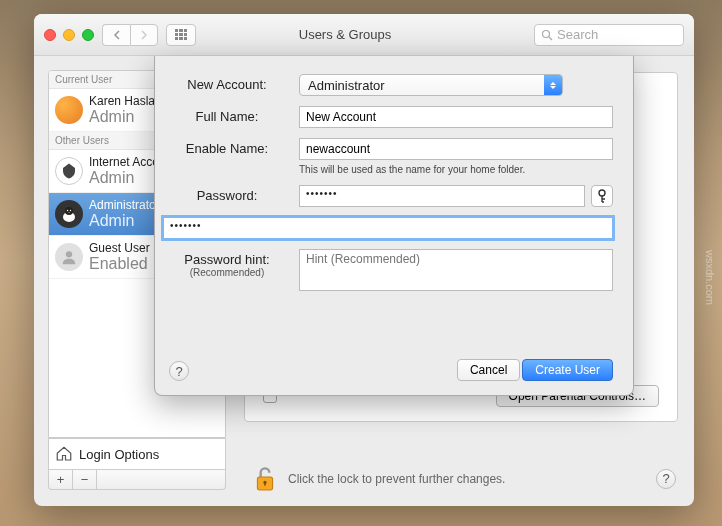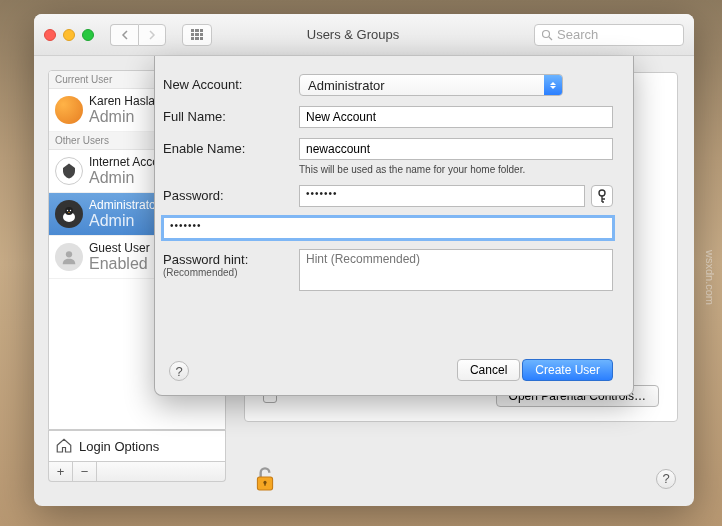--- a/index.html
+++ b/index.html
@@ -33,21 +33,20 @@
       box-shadow: 0 10px 40px rgba(0,0,0,0.35);
       overflow: hidden;
     }
     .titlebar {
       height: 42px;
       background: linear-gradient(#f6f6f6, #e4e4e4);
       border-bottom: 1px solid #d0d0d0;
       display: flex;
       align-items: center;
       padding: 0 10px;
-      gap: 8px;
     }
     .traffic { display: flex; gap: 7px; align-items: center; }
     .dot { width: 12px; height: 12px; border-radius: 50%; }
     .dot.red { background: #ff5f57; border: 1px solid #e24a40; }
     .dot.yellow { background: #ffbd2e; border: 1px solid #e1a123; }
     .dot.green { background: #28c840; border: 1px solid #1fa633; }
     .nav-group { display: flex; margin-left: 8px; }
     .nav-btn {
       width: 28px; height: 22px;
       background: #fcfcfc; border: 1px solid #c8c8c8;
@@ -71,21 +70,21 @@
     .search {
       width: 150px; height: 22px; background: #fff;
       border: 1px solid #c8c8c8; border-radius: 4px;
       display: flex; align-items: center; gap: 4px; padding-left: 6px;
       color: #aaa; font-size: 13px;
     }
     .body {
       display: flex; height: calc(100% - 42px);
     }
     .sidebar-outer {
-      width: 200px; padding: 14px 8px 24px 14px;
+      width: 200px; padding: 14px 8px 16px 14px;
       display: flex; flex-direction: column;
     }
     .userlist {
       flex: 1; background: #fff; border: 1px solid #ccc; border-radius: 4px 4px 0 0;
       overflow: hidden;
     }
     .userlist-header {
       font-size: 10px; color: #888; padding: 3px 6px; background: #f4f4f4;
       border-bottom: 1px solid #e4e4e4;
     }
@@ -166,21 +165,21 @@
       border-radius: 0 0 8px 8px;
       box-shadow: 0 10px 30px rgba(0,0,0,0.3);
       padding: 18px 20px 14px 8px;
       display: flex; flex-direction: column;
     }
     .form { flex: 1; }
     .form-row {
       display: flex; gap: 8px; align-items: flex-start; margin-bottom: 10px;
     }
     .form-label {
-      width: 128px; text-align: left; font-size: 13px; color: #222;
+      width: 128px; text-align: center; font-size: 13px; color: #222;
       padding-top: 3px;
     }
     .form-label small { display: block; font-size: 10px; color: #555; }
     .form-field { flex: 1; }
     .input {
       width: 100%; height: 22px; background: #fff;
       border: 1px solid #bbb; border-radius: 0; padding: 2px 6px;
       font-size: 12px; font-family: inherit;
     }
     .input.focused {
@@ -341,20 +340,21 @@
         </div>
       </div>
 
       <div class="lock-row">
         <svg class="lock-svg" viewBox="0 0 24 28">
           <path d="M8 12 V8 a4 4 0 0 1 8 0" fill="none" stroke="#999" stroke-width="2.2"></path>
           <rect x="5" y="12" width="14" height="12" rx="2" fill="#f5a623" stroke="#c77d16"></rect>
           <circle cx="12" cy="17" r="1.5" fill="#7a4e0b"></circle>
             <rect x="11.3" y="17" width="1.4" height="3" fill="#7a4e0b"></rect>
         </svg>
+        <span>Click the lock to prevent further changes.</span>
         <div style="flex:1"></div>
         <div class="help-icon">?</div>
       </div>
     </div>
   </div>
 
   <div class="sheet">
     <div class="form">
 
       <div class="form-row">

